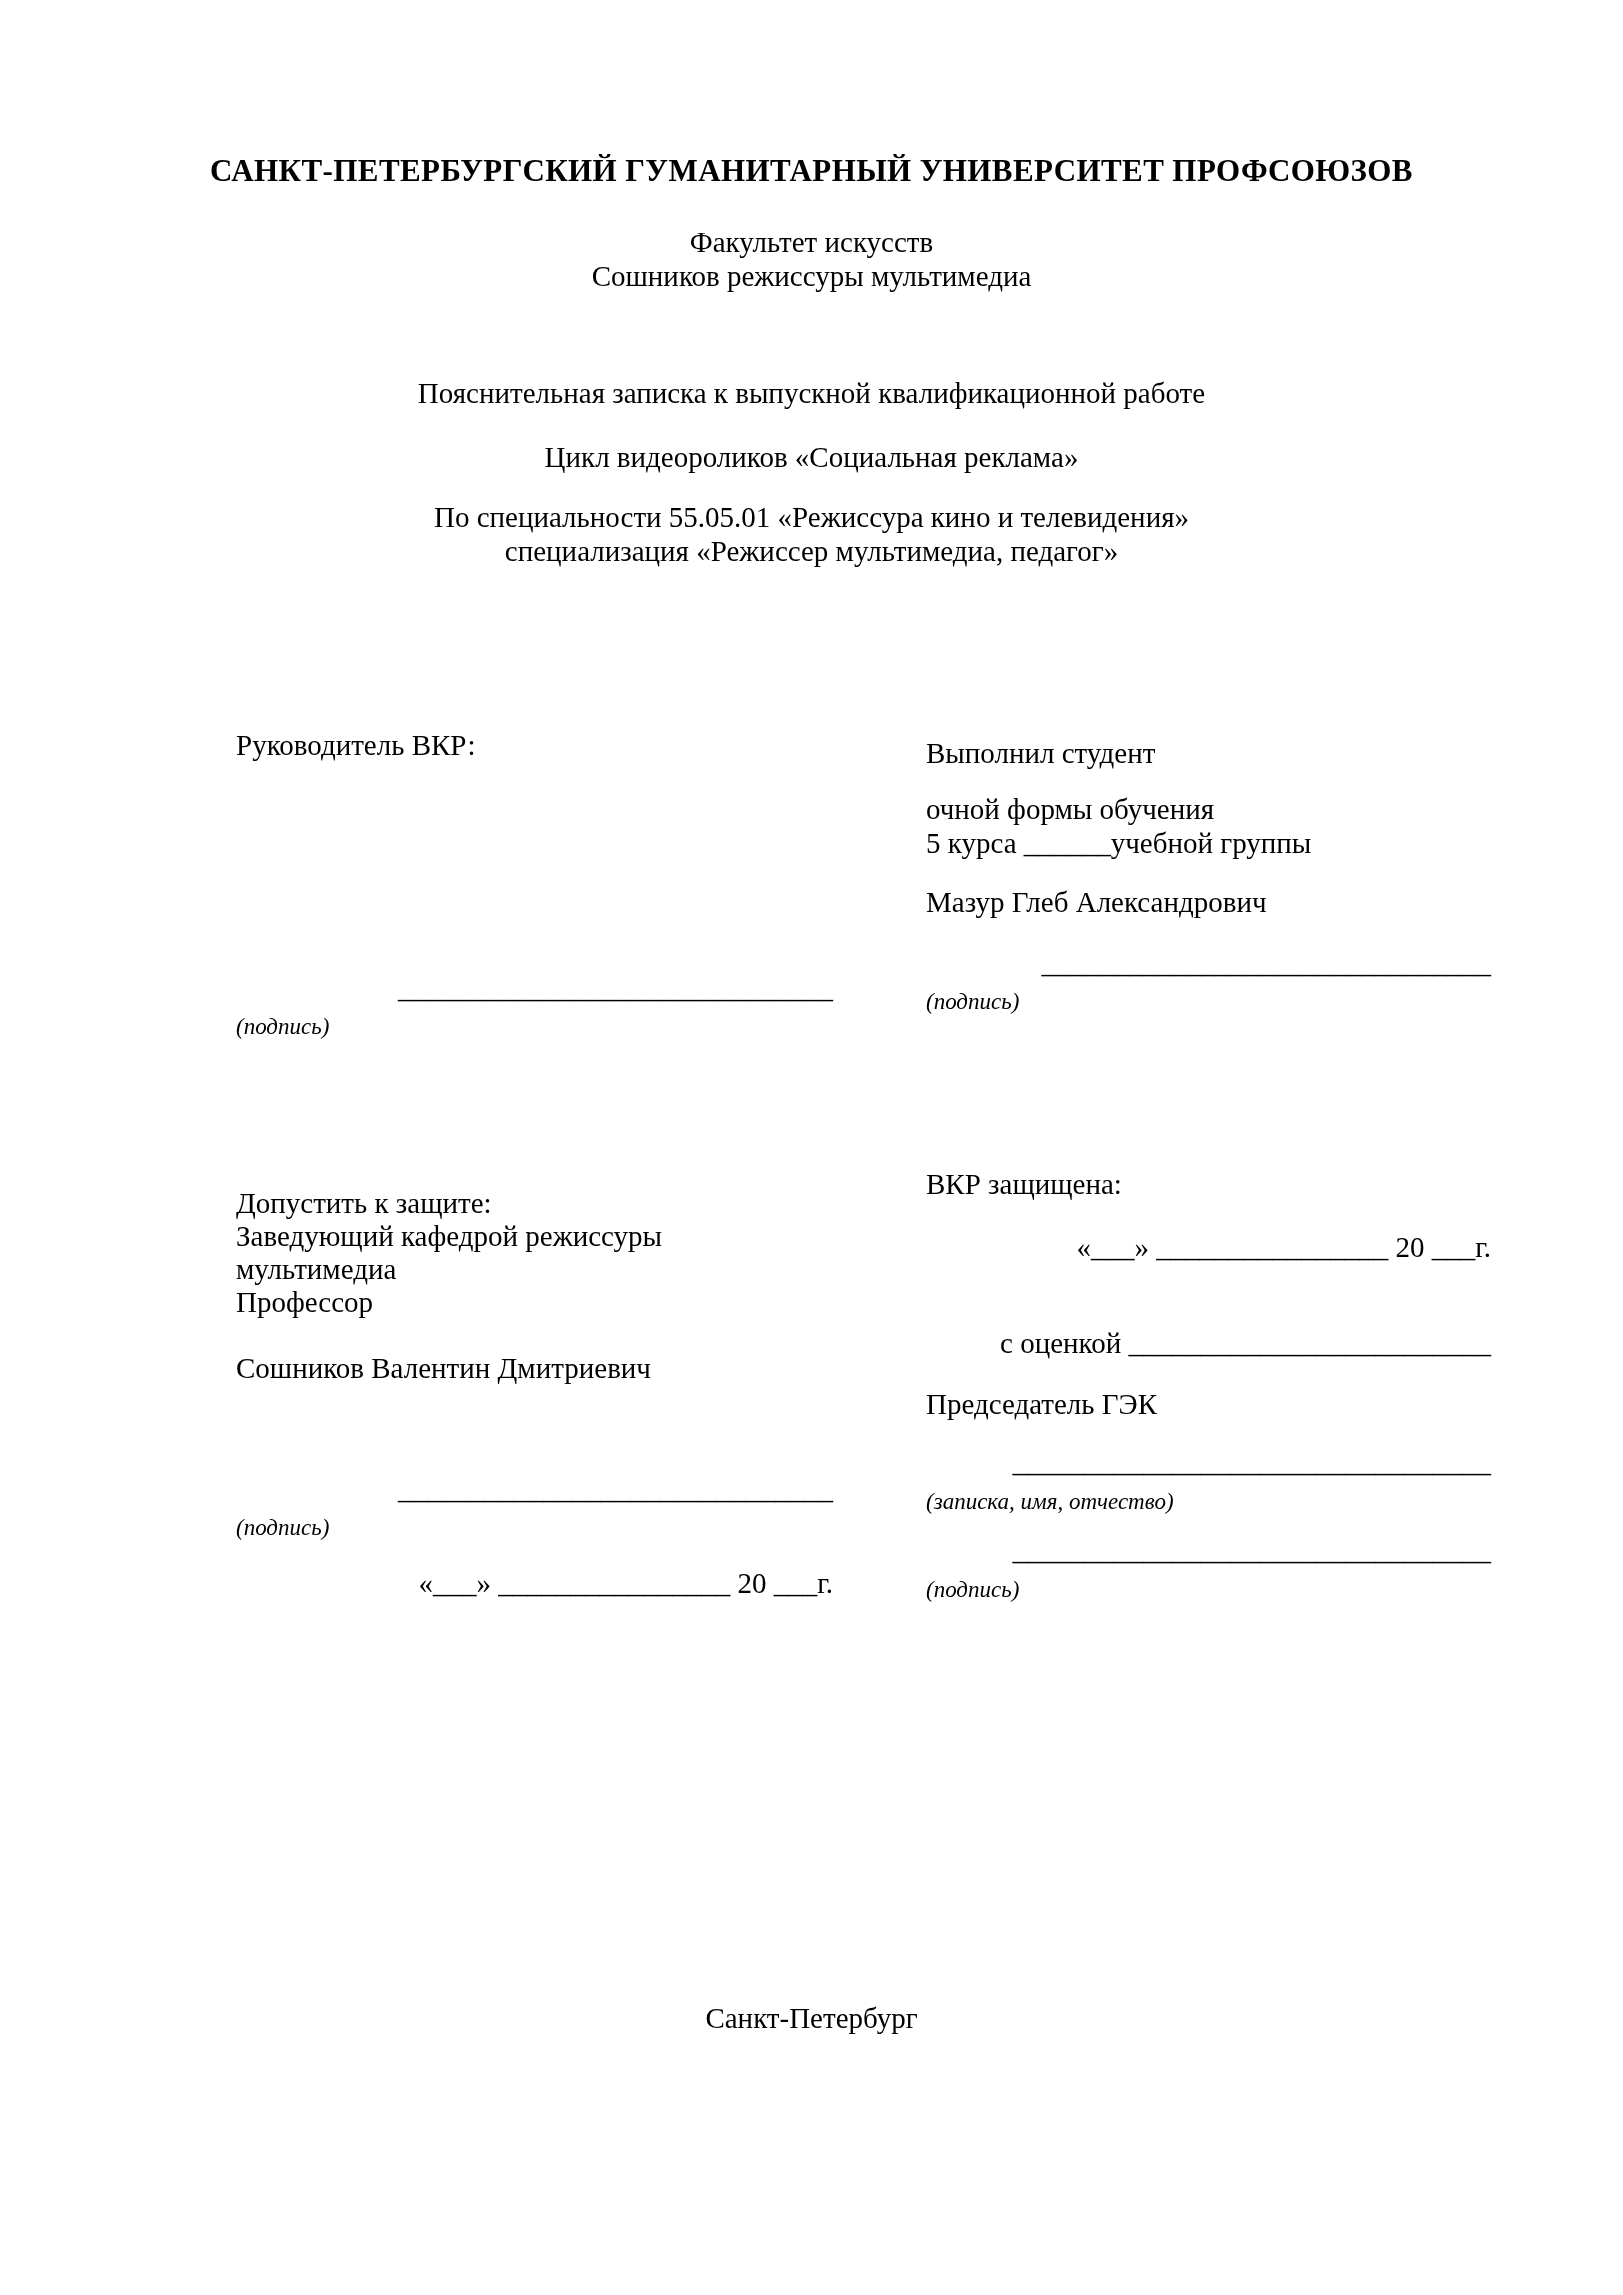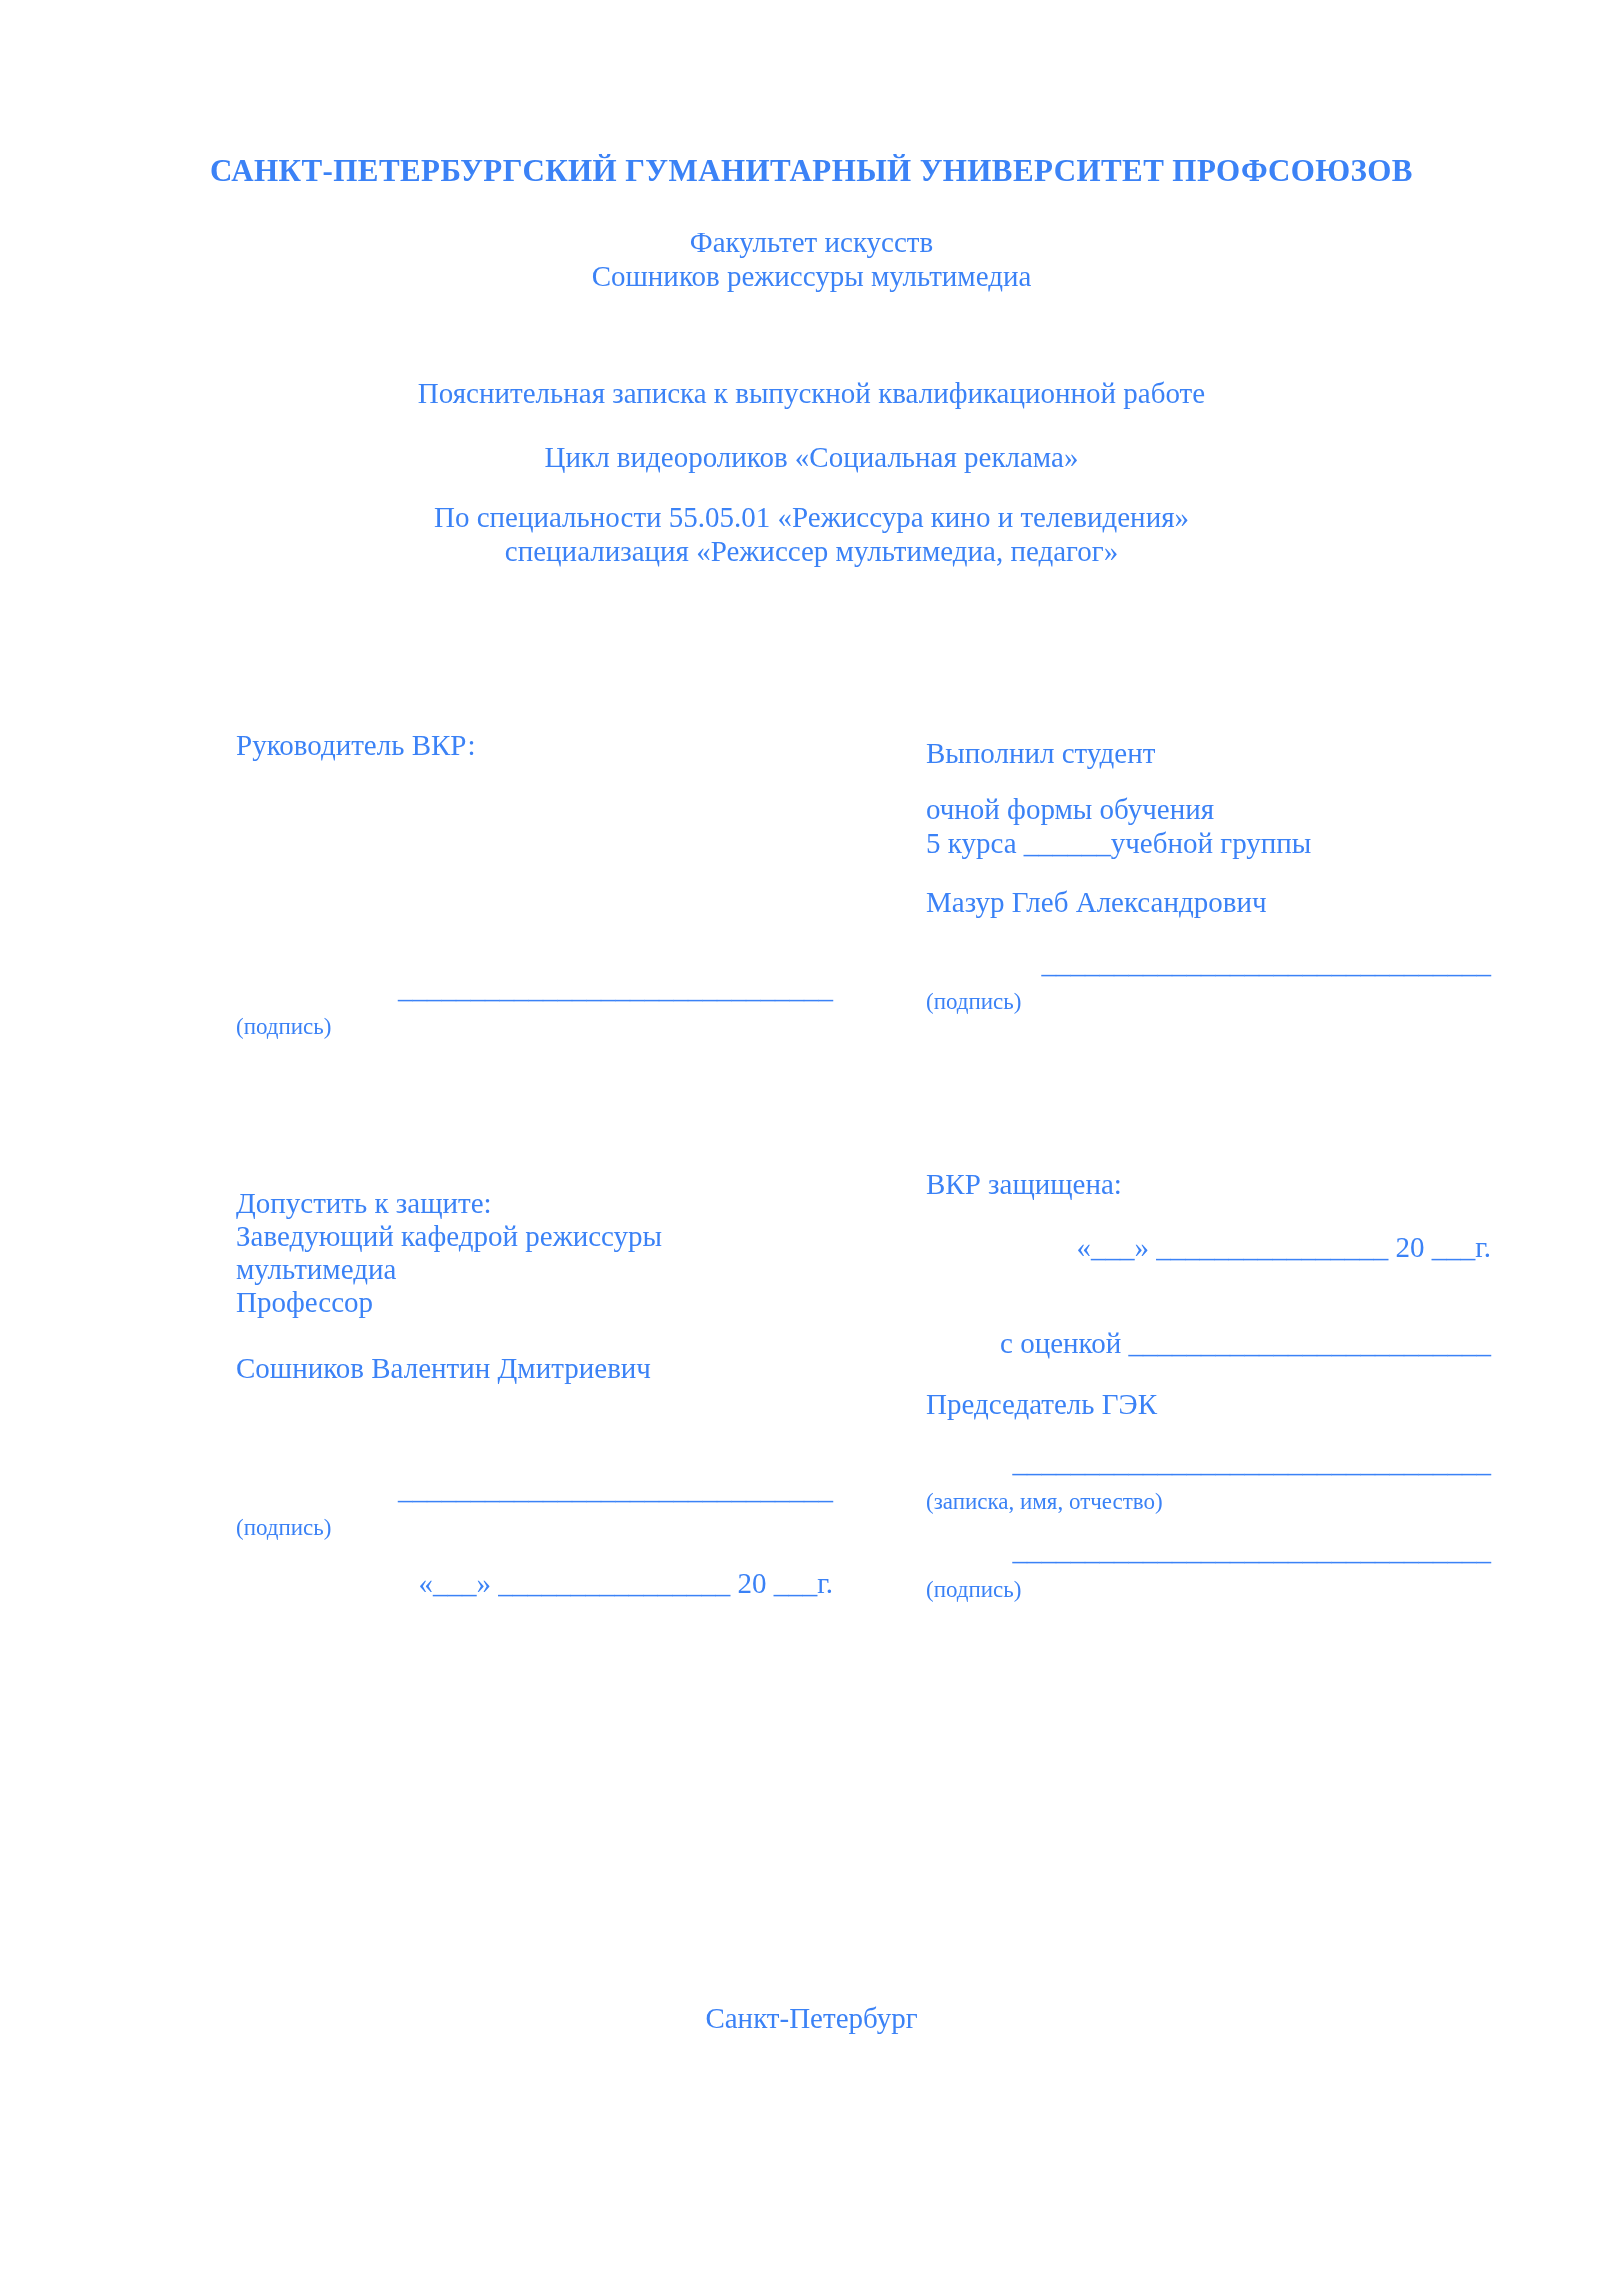--- a/index.html
+++ b/index.html
@@ -5,33 +5,33 @@
   html, body {
     margin: 0;
     padding: 0;
     background: #ffffff;
   }
   .page {
     position: relative;
     width: 1623px;
     height: 2295px;
     background: #ffffff;
-    color: #3b82f6;
+    color: #000000;
     font-family: "Liberation Serif", serif;
     font-size: 29px;
     line-height: 1.16;
     overflow: hidden;
   }
   .abs { position: absolute; }
   .center { left: 0; right: 0; text-align: center; }
   .bold { font-weight: bold; }
   .title-size { font-size: 31px; letter-spacing: 0.4px; }
   .left-col { left: 236px; width: 597px; }
   .right-col { left: 926px; width: 565px; margin-top: 8px; }
-  .caption { font-size: 23px; }
+  .caption { font-size: 23px; font-style: italic; }
   .line { letter-spacing: 0; white-space: nowrap; text-align: right; }
 </style>
 </head>
 <body>
 
 <div class="page">
 
   <div class="abs center bold title-size" style="top:153px">САНКТ-ПЕТЕРБУРГСКИЙ ГУМАНИТАРНЫЙ УНИВЕРСИТЕТ ПРОФСОЮЗОВ</div>
   <div class="abs center" style="top:226px">Факультет искусств</div>
   <div class="abs center" style="top:260px">Сошников режиссуры мультимедиа</div>

